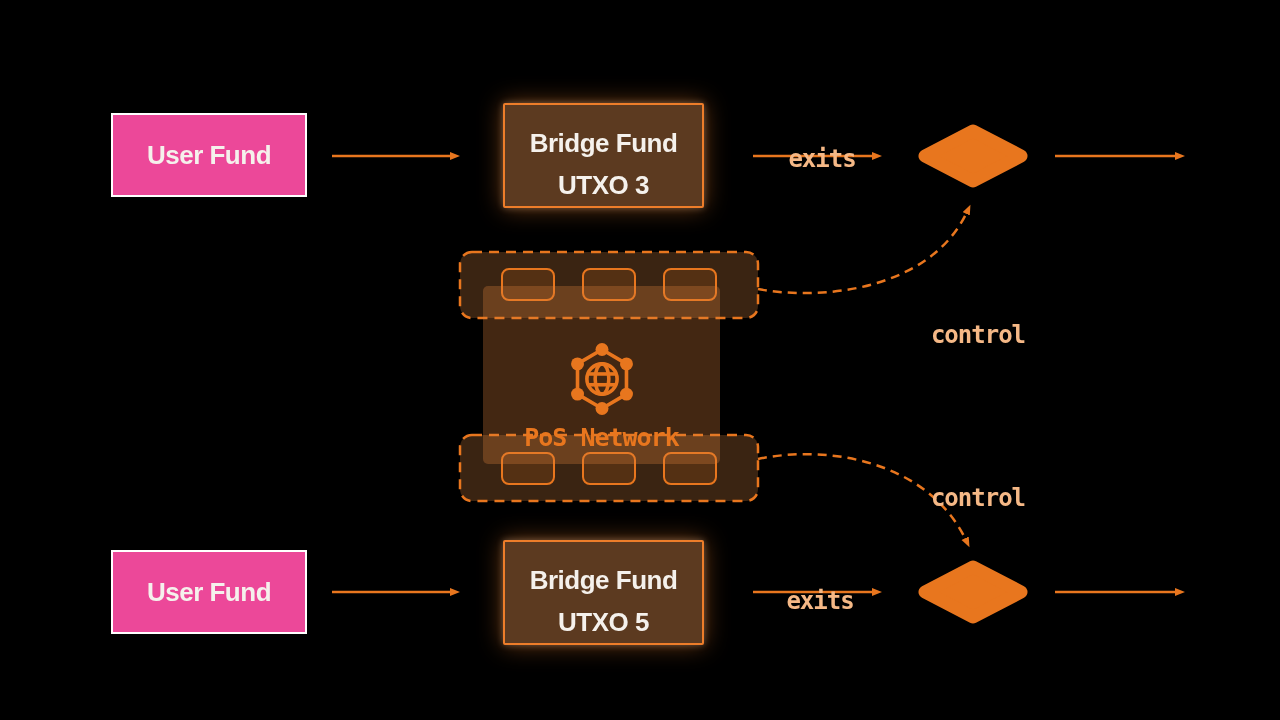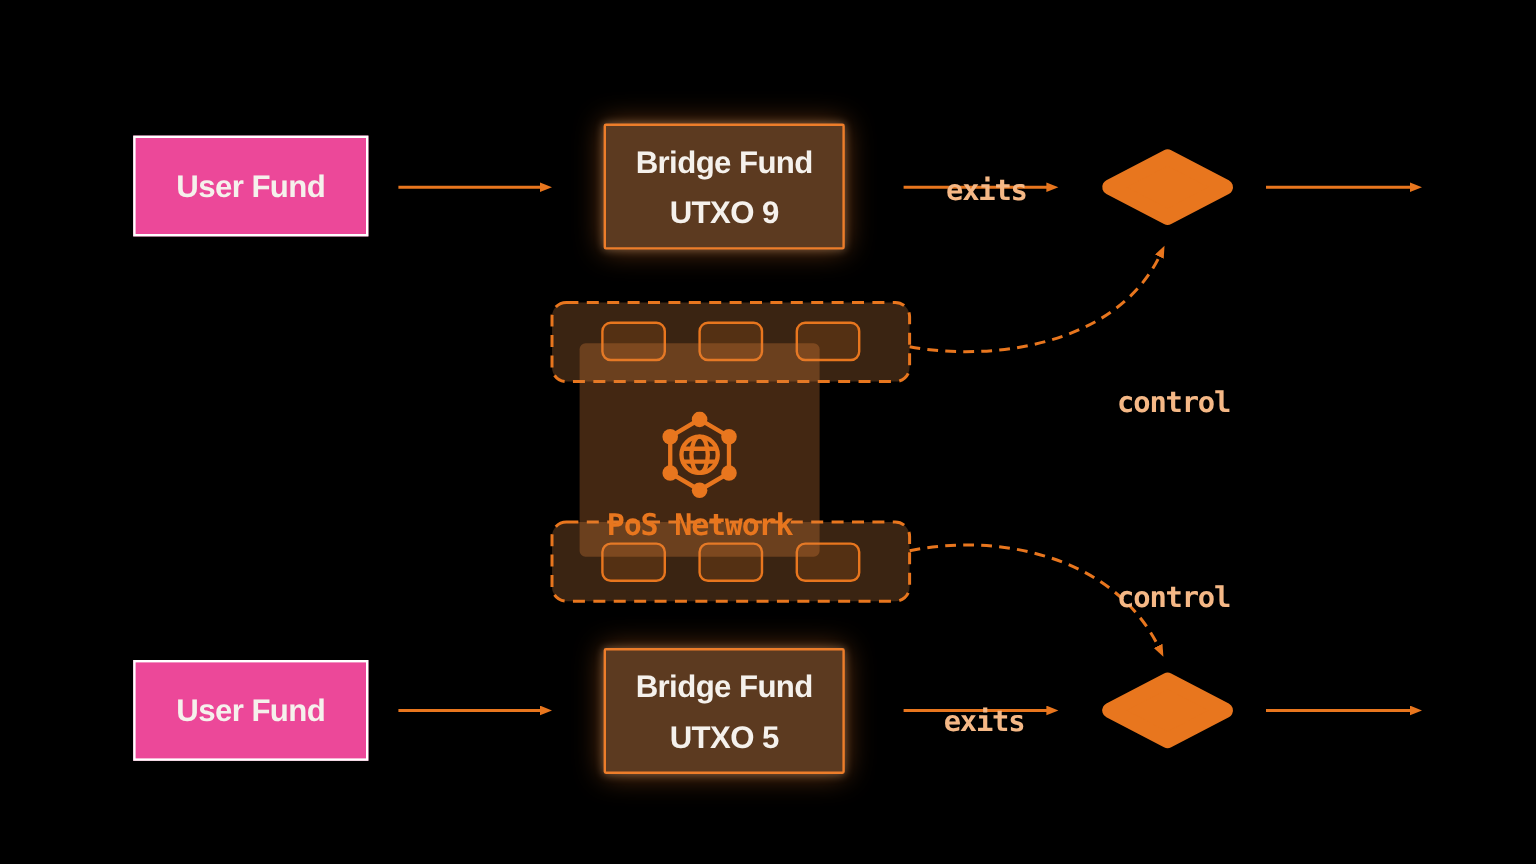--- a/index.html
+++ b/index.html
@@ -14,41 +14,42 @@
   .node-box{
     position:absolute;display:flex;flex-direction:column;align-items:center;
     justify-content:center;z-index:2;box-sizing:border-box;text-align:center;
   }
   .user-box{
     background:#ec4899;border:2px solid #ffffff;
   }
   .bridge-box{
     background:#5C3A20;border:2px solid #ED7D2A;border-radius:2px;
     box-shadow:0 0 7px rgba(255,205,160,0.35),0 0 24px rgba(237,125,42,0.45);
+    justify-content:flex-end;
   }
   .node-label{
     color:#F5F1EC;font-weight:bold;font-size:26px;letter-spacing:-0.5px;
     line-height:42px;white-space:nowrap;
   }
 
   
   .slot-row{
     position:absolute;left:460px;width:298px;height:33px;display:flex;
     justify-content:center;gap:27px;z-index:2;
   }
   .slot-row.top{top:268px;}
   .slot-row.bottom{top:452px;}
   .slot{
     width:54px;height:33px;box-sizing:border-box;border:2px solid #E8761E;
     border-radius:8px;background:rgba(232,118,30,0.15);
   }
 
   
   .pos-overlay{
-    position:absolute;left:483px;top:286px;width:200px;height:178px;
+    position:absolute;left:483px;top:286px;width:237px;height:178px;
     background:rgba(222,130,60,0.30);border-radius:5px;z-index:3;
     display:flex;flex-direction:column;align-items:center;justify-content:flex-end;
   }
   .pos-icon{width:72px;height:72px;margin-bottom:8px;}
   .pos-label{
     color:#E8761E;font-family:"DejaVu Sans Mono",monospace;font-weight:bold;
     font-size:25px;letter-spacing:-1px;margin-bottom:12px;white-space:nowrap;
   }
 
   
@@ -101,21 +102,21 @@
       <div class="slot"></div>
       <div class="slot"></div>
     </div>
 
   <div class="node-box user-box" style="left:111px;top:113px;width:196px;height:84px;">
     <div class="node-label">User Fund</div>
   </div>
 
   <div class="node-box bridge-box" style="left:503px;top:103px;width:201px;height:105px;">
     <div class="node-label">Bridge Fund</div>
-    <div class="node-label">UTXO 9</div>
+    <div class="node-label">UTXO 3</div>
   </div>
 
   <div class="node-box user-box" style="left:111px;top:550px;width:196px;height:84px;">
     <div class="node-label">User Fund</div>
   </div>
 
   <div class="node-box bridge-box" style="left:503px;top:540px;width:201px;height:105px;">
     <div class="node-label">Bridge Fund</div>
     <div class="node-label">UTXO 5</div>
   </div>

